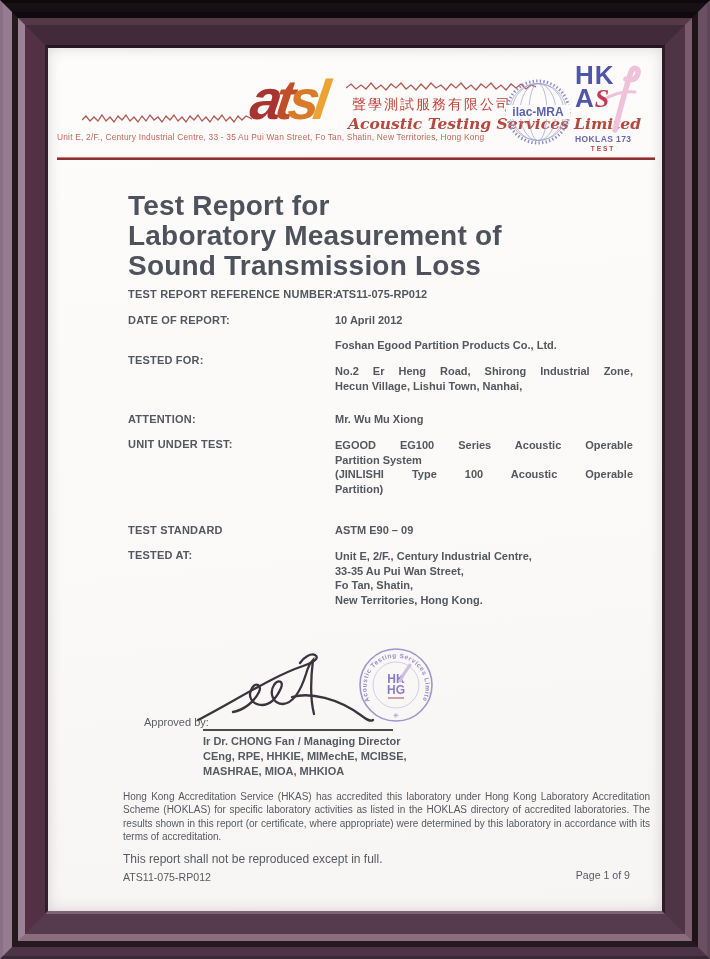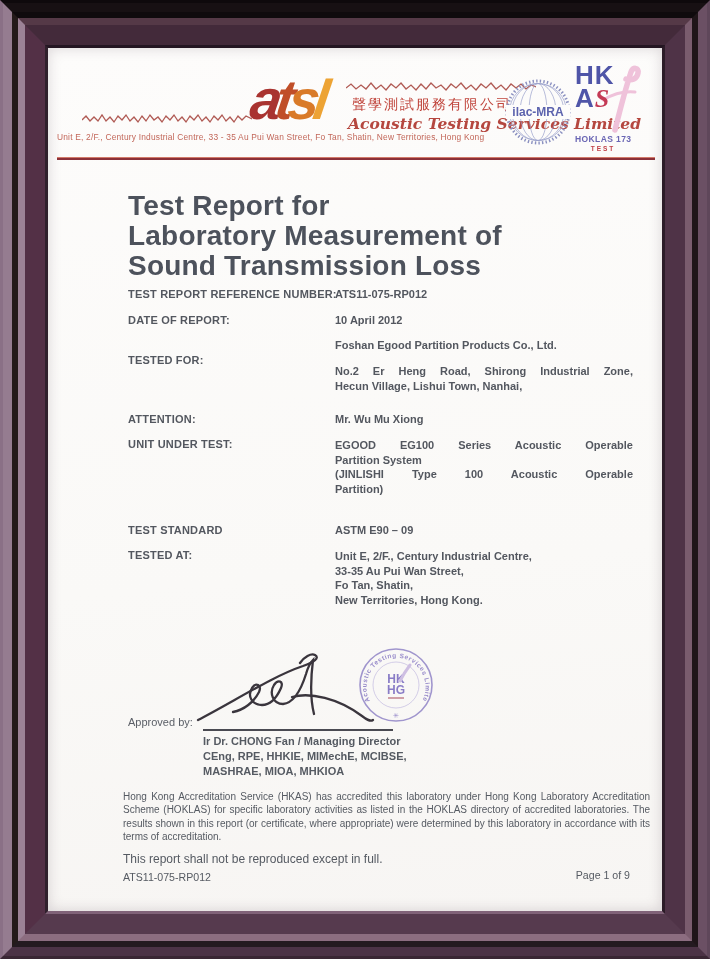--- a/index.html
+++ b/index.html
@@ -139,21 +139,21 @@
   </div>
 
   <svg class="abs" style="left:140px;top:596px;" width="210" height="92" viewBox="0 0 210 92">
     <g fill="none" stroke="#3a353d" stroke-width="2.3" stroke-linecap="round">
       <path d="M 10 76 C 45 58, 85 32, 115 22 C 126 18, 132 14, 127 11 C 123 9, 116 13, 112 19"></path>
       <path d="M 45 68 C 56 66, 66 58, 71 48 C 74 41, 68 38, 64 44 C 59 52, 64 61, 74 61 C 83 61, 89 53, 93 44 C 96 37, 90 35, 86 41 C 81 49, 85 60, 95 60 C 105 59, 113 46, 118 30 C 120 23, 123 18, 125 16 C 123 32, 122 54, 126 70"></path>
       <path d="M 104 53 C 122 48, 150 54, 174 72 C 178 75, 182 78, 185 76"></path>
     </g>
   </svg>
   <div class="abs sig-line" style="left:155px;top:681px;width:190px;"></div>
-  <div class="abs plain" style="left:80px;top:668px;">Approved by:</div>
+  <div class="abs plain" style="left:96px;top:668px;">Approved by:</div>
 
   <svg class="abs" style="left:308px;top:597px;opacity:.88;" width="80" height="80" viewBox="0 0 80 80">
     <circle cx="40" cy="40" r="36" fill="none" stroke="#9488c8" stroke-width="1.6"></circle>
     <circle cx="40" cy="40" r="23" fill="none" stroke="#b0a6d8" stroke-width="0.6"></circle>
     <defs>
                       <path id="ringPath" d="M 14,56 A 29.5,29.5 0 1,1 66,56"></path>
                     </defs>
     <text font-family="Liberation Sans, sans-serif" font-size="6.5" font-weight="bold" fill="#8a7cc4" letter-spacing="0.6">
       <textPath href="#ringPath">Acoustic Testing Services Limited</textPath>
     </text>

